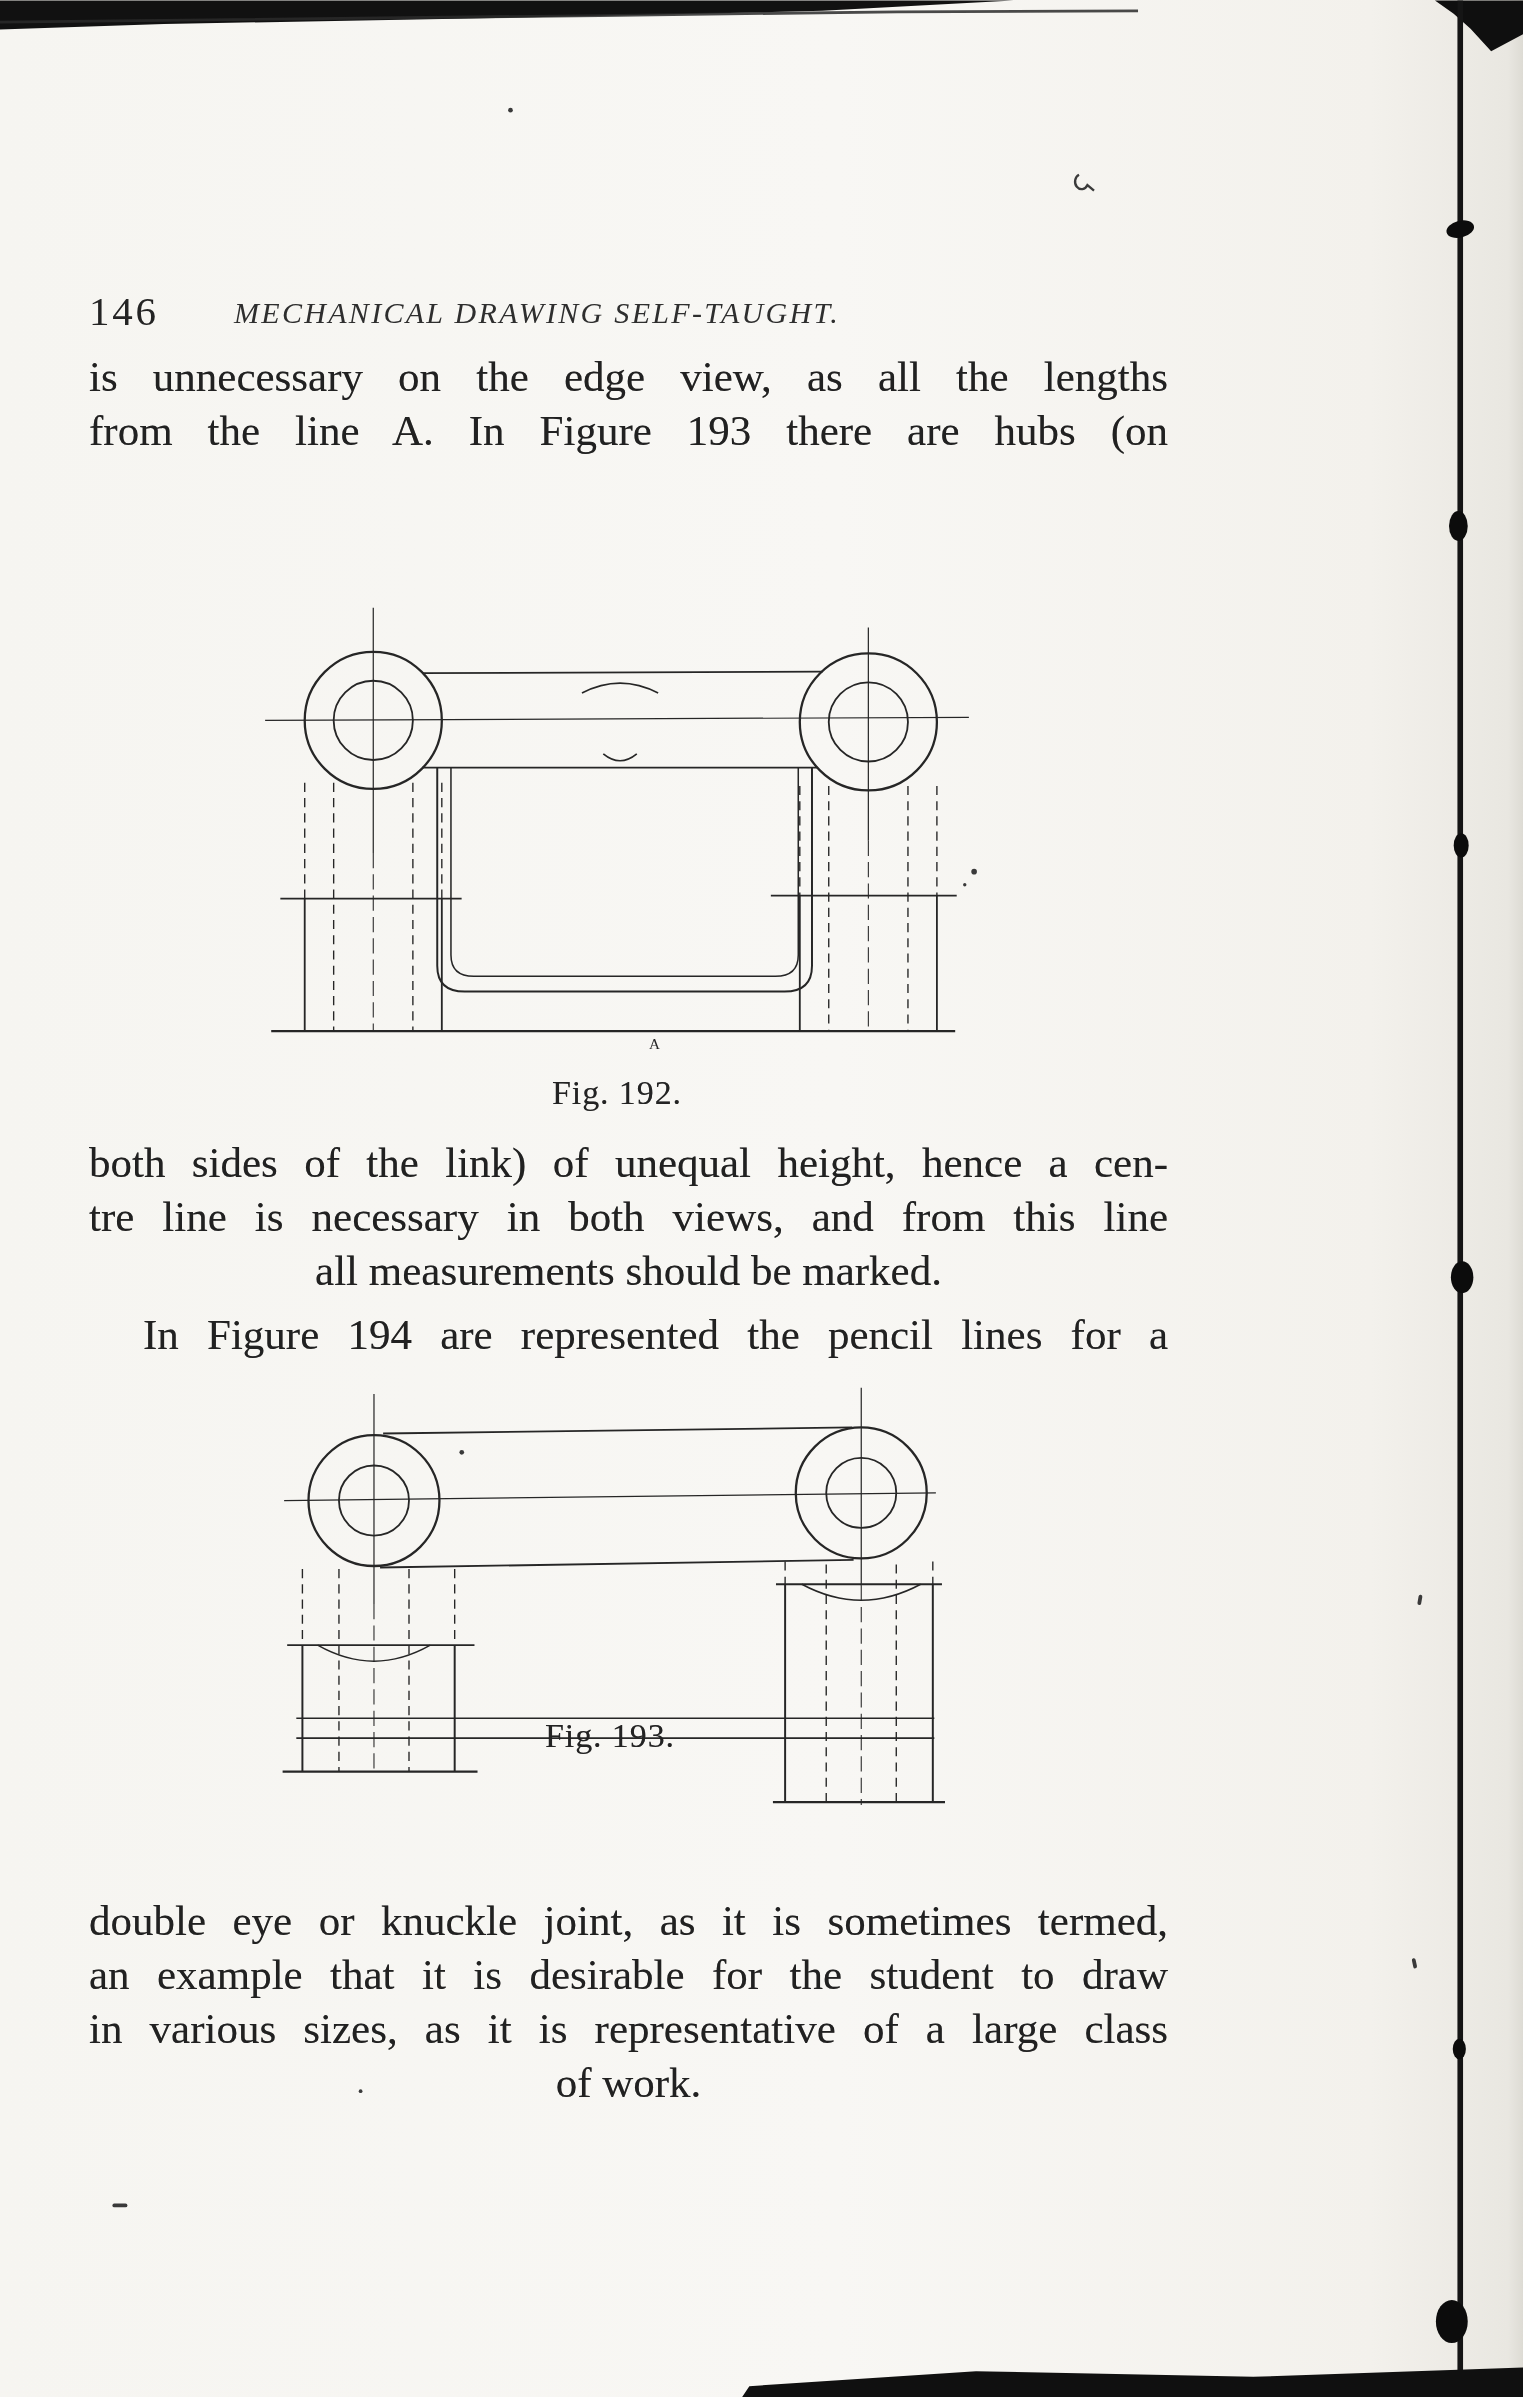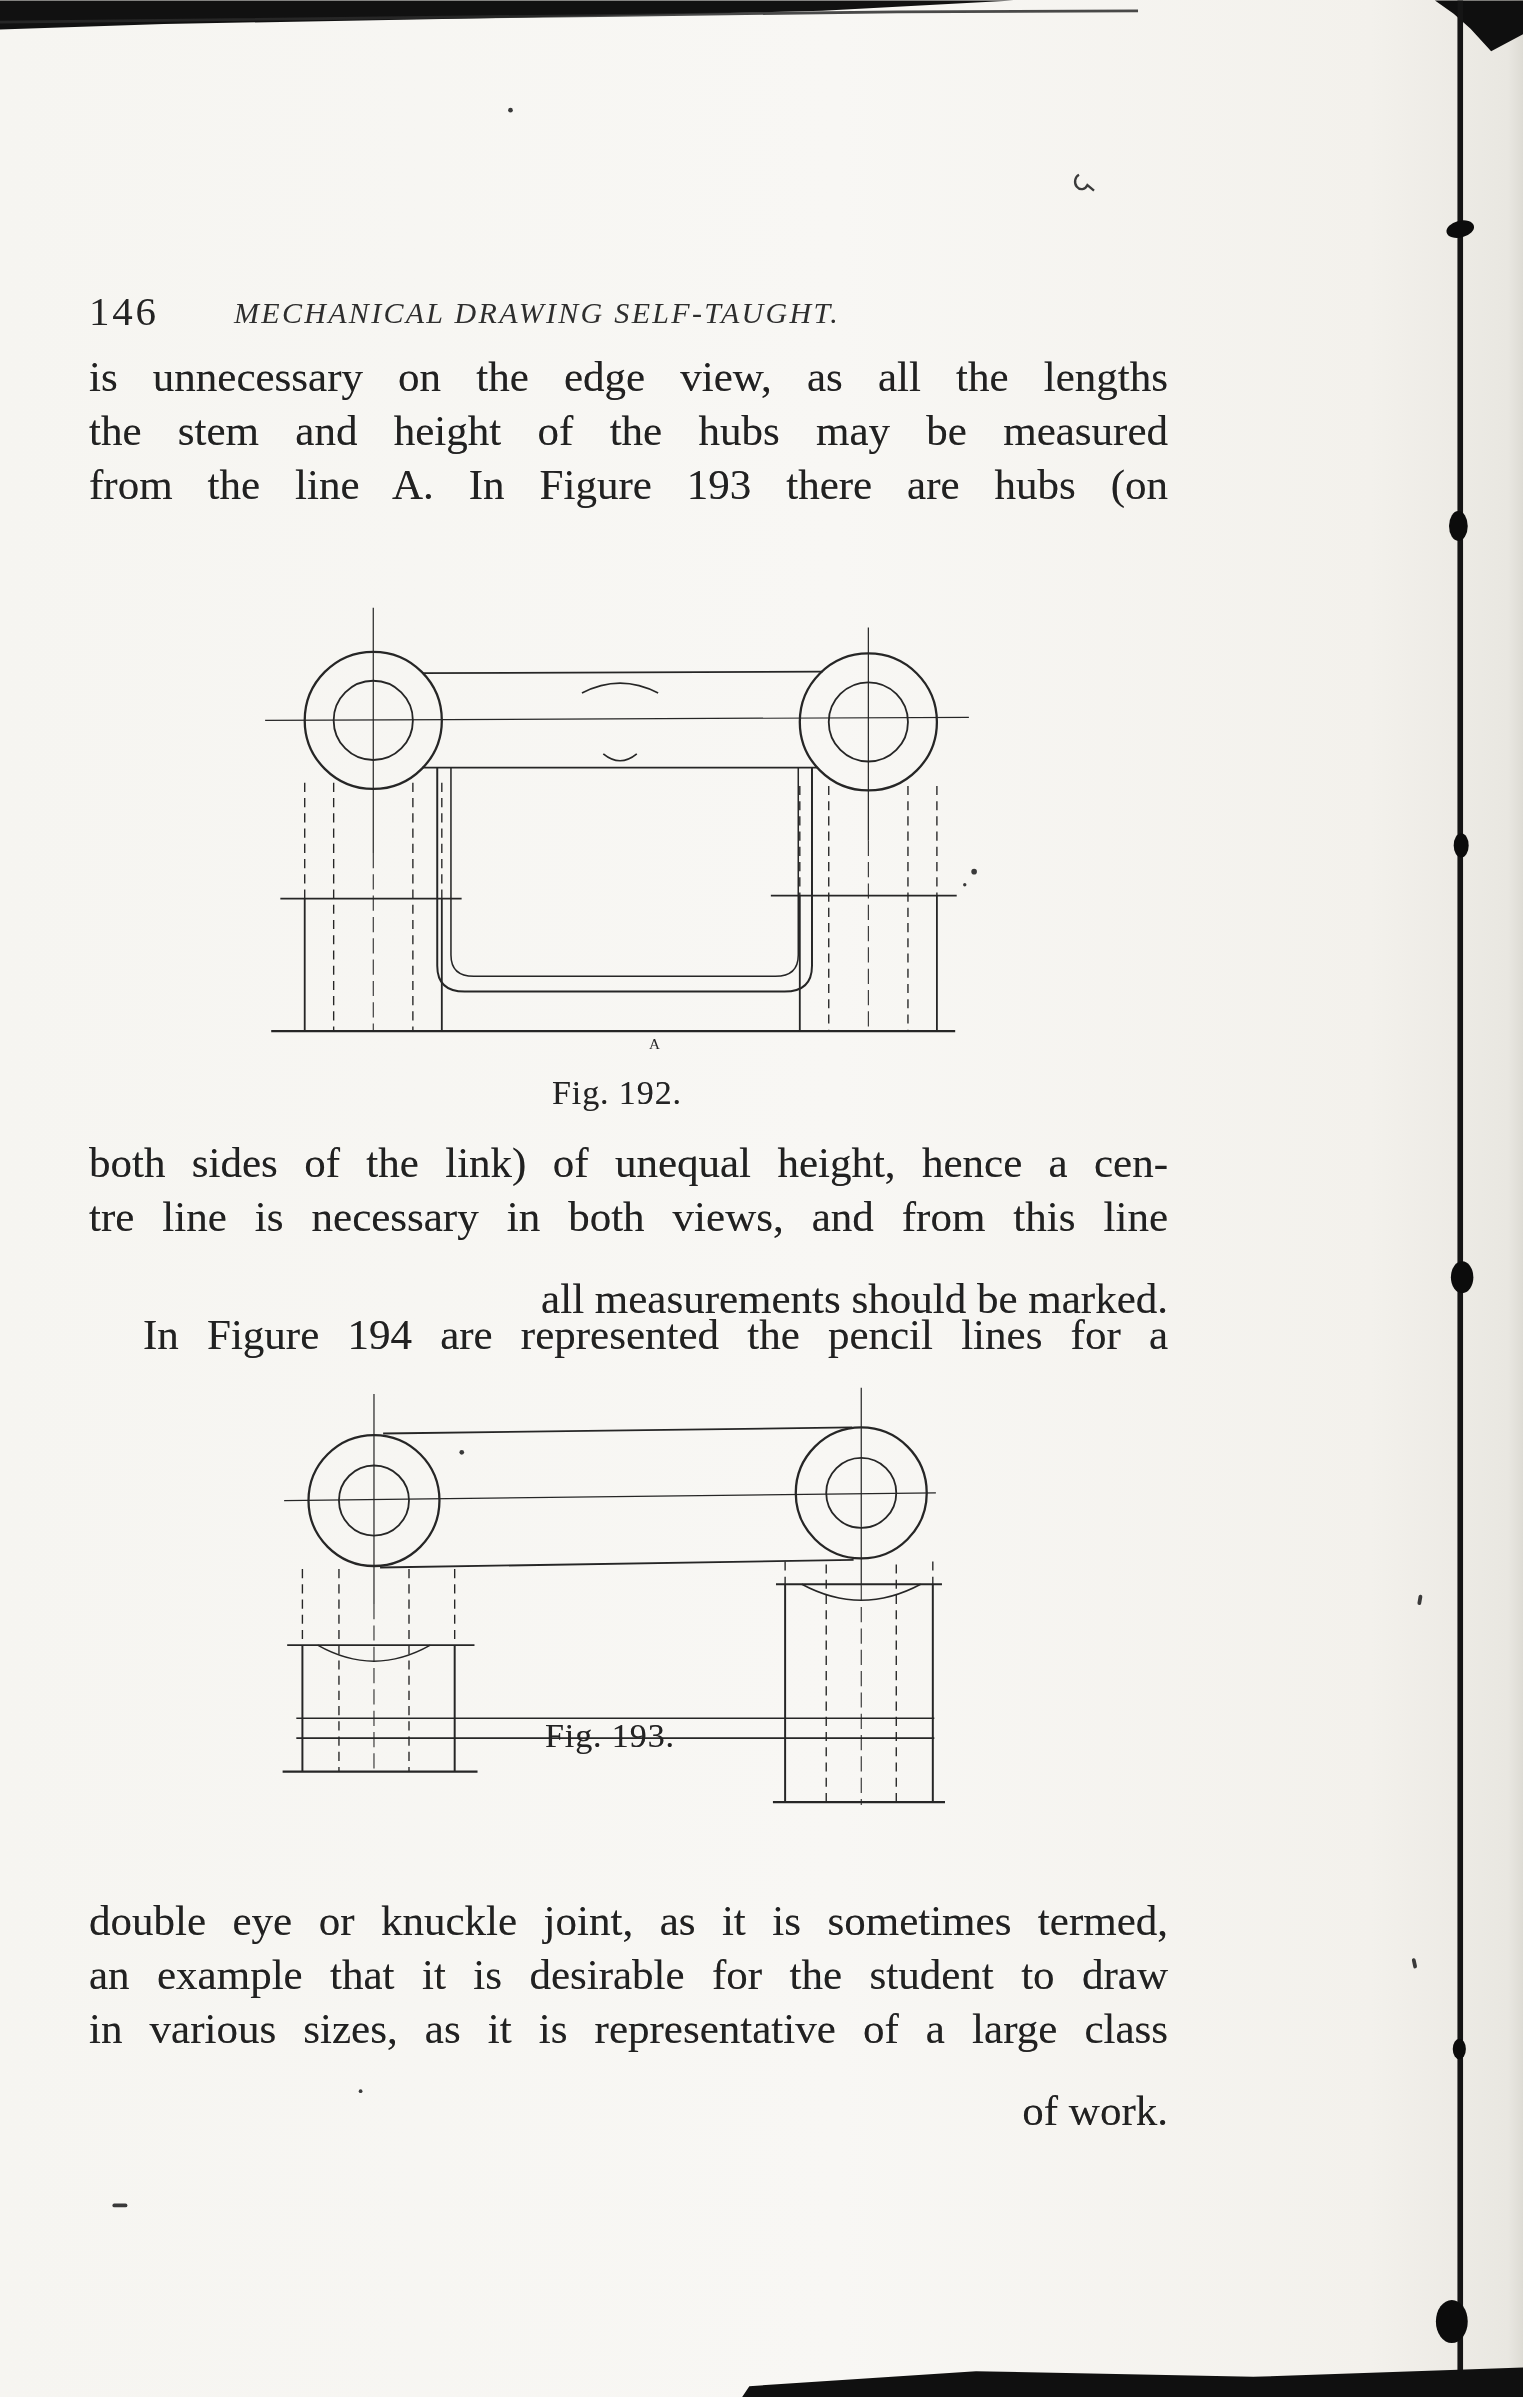--- a/index.html
+++ b/index.html
@@ -23,21 +23,21 @@
     font-style:italic;font-size:30px;letter-spacing:2.3px;
     color:#2e2e2e;
   }
   .para{
     left:89px;width:1079px;
     font-size:43px;line-height:54px;color:#212121;
     text-shadow:0 0 0.5px rgba(20,20,20,.4);
   }
   .para .jl{height:54px;overflow:hidden;text-align:justify;}
   .para .jl::after{content:"";display:inline-block;width:100%;height:0;}
-  .para .ll{height:54px;overflow:hidden;text-align:right;margin-top:28px;}
+  .para .ll{height:54px;overflow:hidden;text-align:center;}
   .indent{text-indent:54px;}
   .caption{
     font-size:34px;color:#232323;text-align:center;letter-spacing:0.9px;
     text-shadow:0 0 0.5px rgba(20,20,20,.4);
   }
   .figsvg{position:absolute;}
   .figsvg *{vector-effect:none;}
 </style>
 </head>
 <body>
@@ -75,21 +75,20 @@
     </g>
     <path d="M1152,186 a7,8 0 1,0 9,11 l7,6" stroke="#3a3a3a" stroke-width="2.5" fill="none"></path>
   </svg>
 
   <div class="abs pagenum">146</div>
 
   <div class="abs header">MECHANICAL DRAWING SELF-TAUGHT.</div>
 
   <div class="abs para" style="top:350px">
     <div class="jl">is unnecessary on the edge view, as all the lengths</div>
-    <div class="jl">the stem and height of the hubs may be measured</div>
     <div class="jl">from the line A.  In Figure 193 there are hubs (on</div>
   </div>
 
   <svg class="figsvg" style="left:259px;top:597px;width:716px;height:457px" viewBox="0 0 470 300" aria-hidden="true">
     <g stroke="#262626" fill="none" stroke-linecap="butt">
 
       <line x1="4" y1="81" x2="466" y2="79" stroke-width="0.8"></line>
       <line x1="75" y1="7" x2="75" y2="168" stroke-width="0.8"></line>
       <line x1="400" y1="20" x2="400" y2="160" stroke-width="0.8"></line>
 

